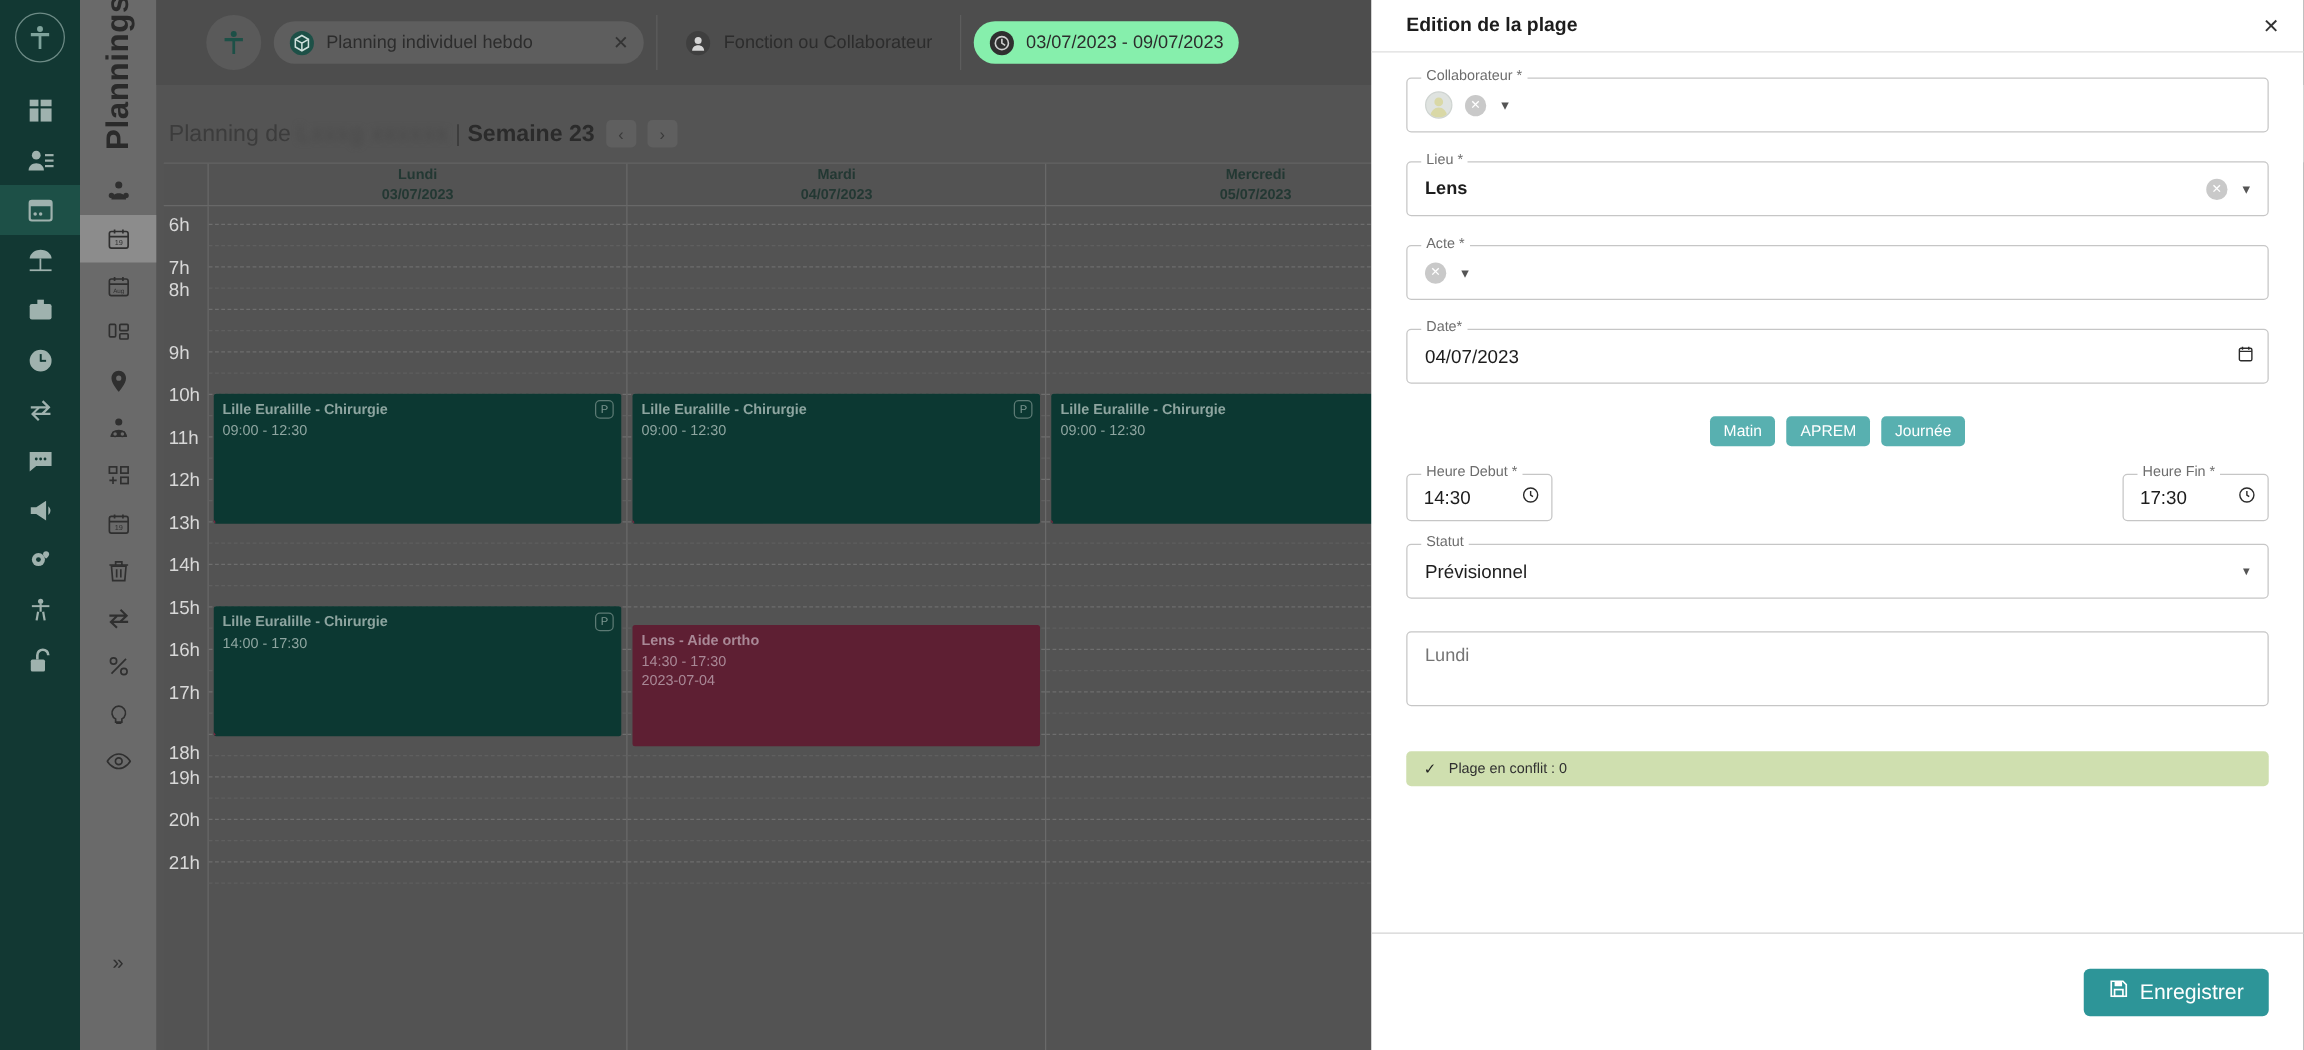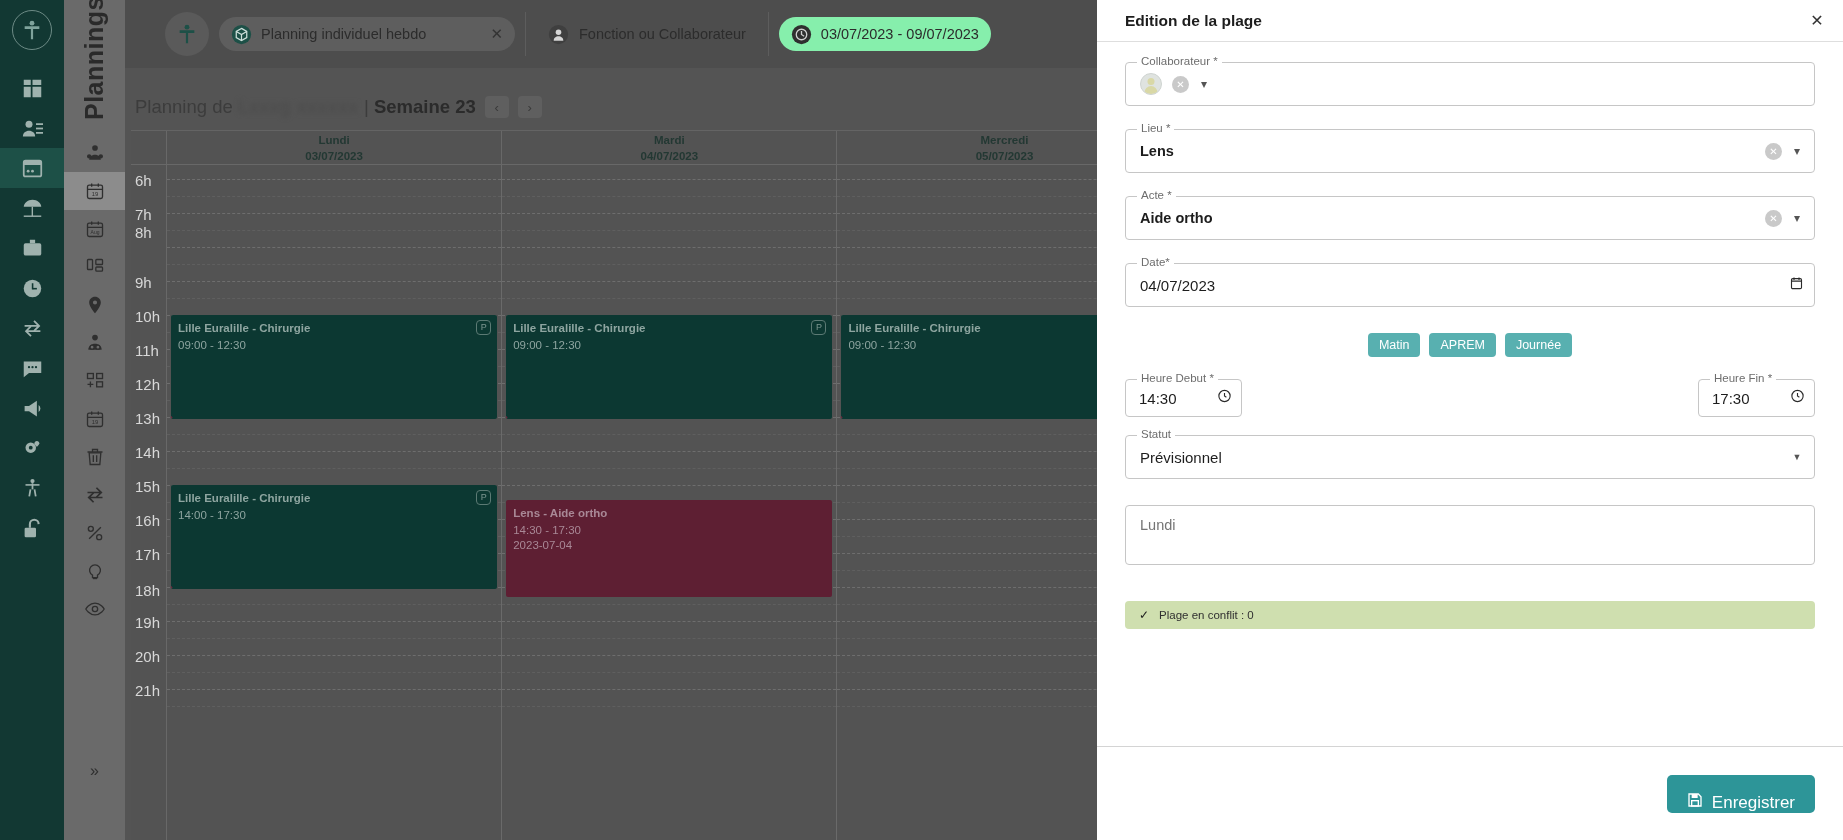--- a/index.html
+++ b/index.html
@@ -246,21 +246,21 @@
   .chk { font-size: 12px; color: #1f1f1f; }
 
   .m-foot {
     flex: none; border-top: 1px solid #d4d4d4; height: 94px;
     display: flex; align-items: center; justify-content: flex-end;
     padding-right: 28px;
   }
   .save {
     background: #2d9598; color: #fff; border-radius: 5px;
     height: 38px; padding: 0 20px; font-size: 17px;
-    display: flex; align-items: flex-end; gap: 9px;
+    display: flex; align-items: center; gap: 9px;
   }
   .save svg { width: 16px; height: 16px; fill: currentColor; }
 </style>
 </head>
 <body>
 
 <div id="root">
 
   <div class="app-dim">
 
@@ -538,21 +538,21 @@
             <div class="hour-lbl" style="top: 66px;">8h</div>
             <div class="hour-lbl" style="top: 116px;">9h</div>
             <div class="hour-lbl" style="top: 150px;">10h</div>
             <div class="hour-lbl" style="top: 184px;">11h</div>
             <div class="hour-lbl" style="top: 218px;">12h</div>
             <div class="hour-lbl" style="top: 252px;">13h</div>
             <div class="hour-lbl" style="top: 286px;">14h</div>
             <div class="hour-lbl" style="top: 320px;">15h</div>
             <div class="hour-lbl" style="top: 354px;">16h</div>
             <div class="hour-lbl" style="top: 388px;">17h</div>
-            <div class="hour-lbl" style="top: 424px;">18h</div>
+            <div class="hour-lbl" style="top: 436px;">18h</div>
             <div class="hour-lbl" style="top: 456px;">19h</div>
             <div class="hour-lbl" style="top: 490px;">20h</div>
             <div class="hour-lbl" style="top: 524px;">21h</div>
           </div>
         <div class="col" id="col0">
             <div class="hline" style="top: 14px;"></div>
             <div class="hline half" style="top: 31px;"></div>
             <div class="hline" style="top: 48px;"></div>
             <div class="hline half" style="top: 65px;"></div>
             <div class="hline" style="top: 82px;"></div>
@@ -794,21 +794,20 @@
 
       <div class="field tall">
         <span class="fl">Lieu *</span>
         <span class="fval">Lens</span>
         <span class="clr-btn">✕</span>
         <span class="caret">▾</span>
       </div>
 
       <div class="field tall">
         <span class="fl">Acte *</span>
-        <span class="fval">Aide ortho</span>
         <span class="clr-btn">✕</span>
         <span class="caret">▾</span>
       </div>
 
       <div class="field tall">
         <span class="fl">Date*</span>
         <span class="fval norm">04/07/2023</span>
         <span class="cal-ico">
           <svg viewBox="0 0 24 24" fill="none" stroke="currentColor" stroke-width="1.8">
               <rect x="4" y="5" width="16" height="16" rx="2"></rect>

